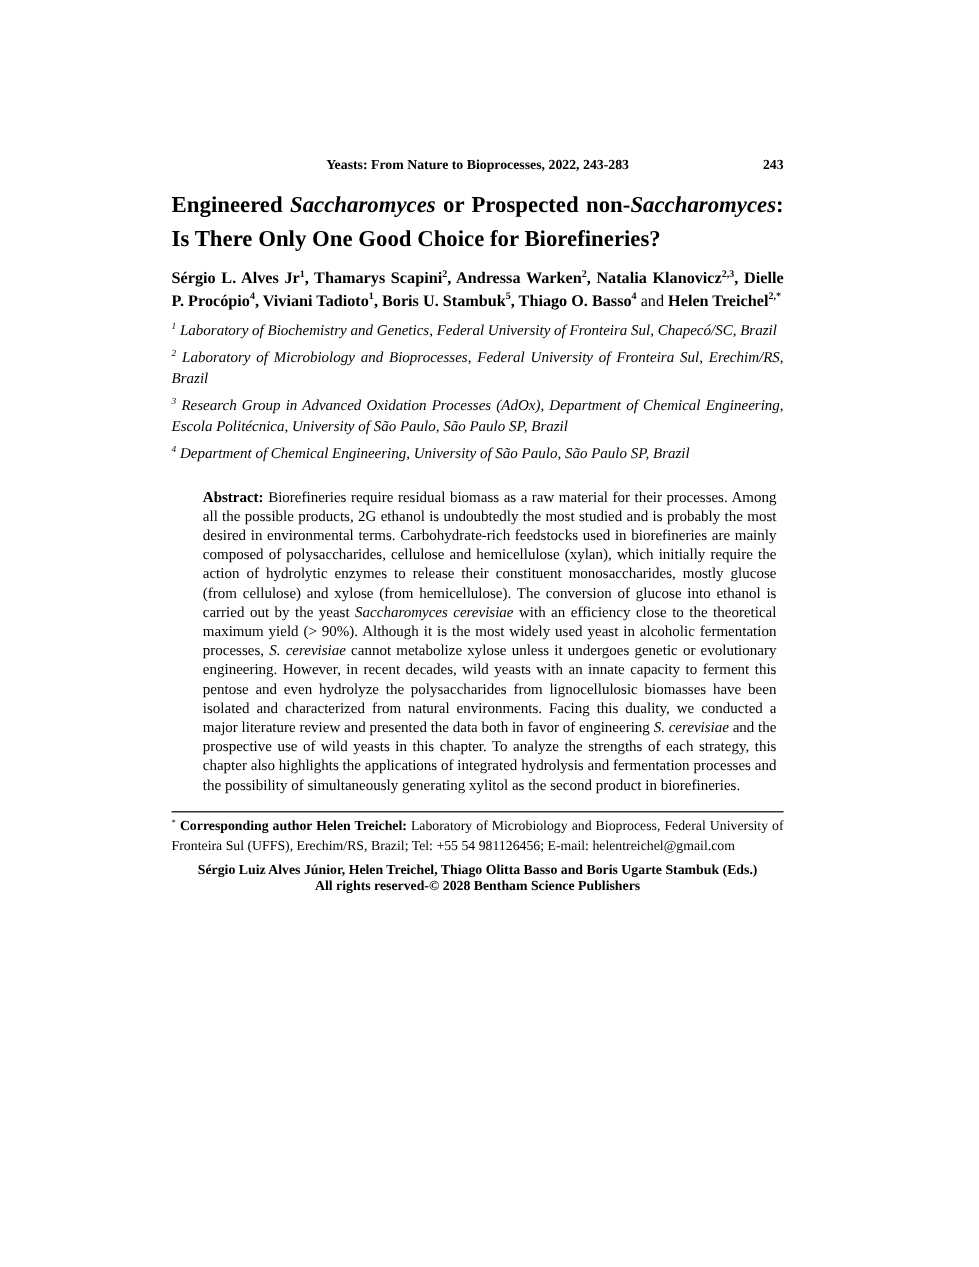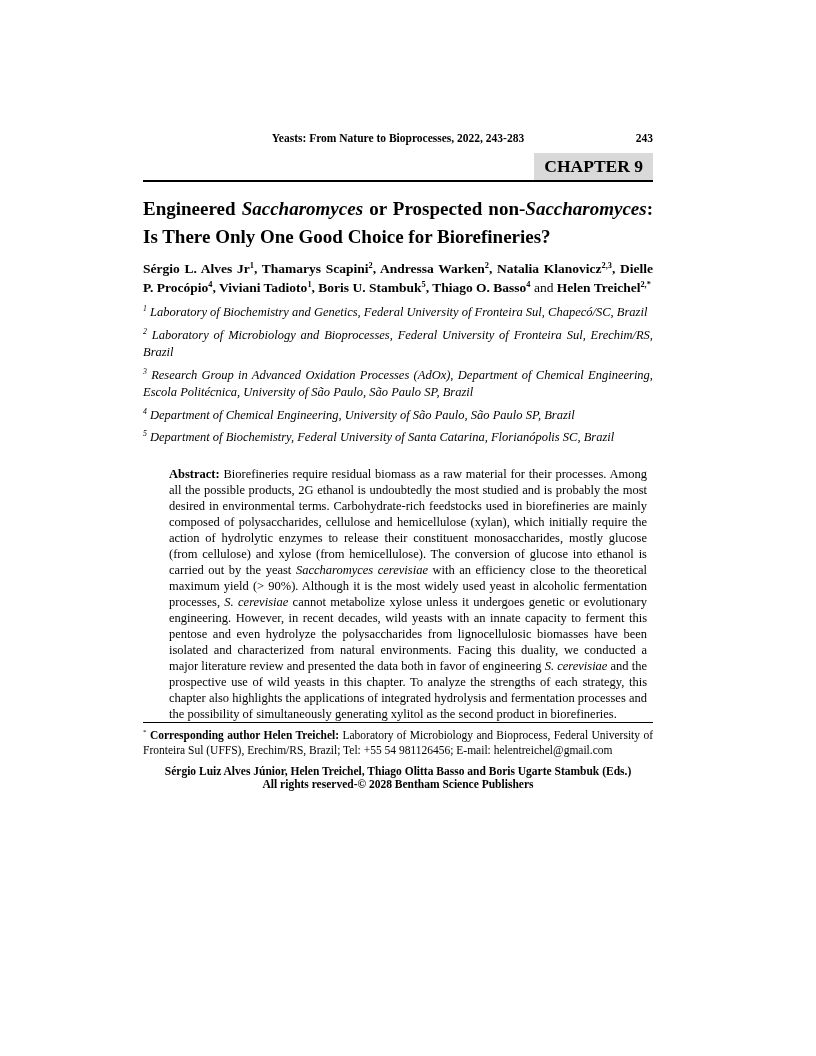--- a/index.html
+++ b/index.html
@@ -74,21 +74,21 @@
   
   .abstract {
     margin: 19px 6px 0 26px;
     font-size: 12.5px;
     line-height: 16px;
     text-align: justify;
   }
   .abstract .label { font-weight: bold; }
   
   .footnote {
-    margin-top: 0;
+    margin-top: 14px;
     border-top: 1.5px solid #000;
     padding-top: 5px;
     font-size: 11.5px;
     line-height: 15.5px;
     text-align: justify;
   }
   .footnote .lead { font-weight: bold; }
   
   .imprint {
     margin-top: 6px;
@@ -101,34 +101,30 @@
 </head>
 <body>
 
 <div class="page">
 
   <div class="running-head">
     <span><span class="rh-book">Yeasts: From Nature to Bioprocesses</span><span>, 2022, 243-283</span></span>
     <span class="rh-page">243</span>
   </div>
 
-  <div class="chapter-row">
-    <span class="chapter-badge" style="background-color: rgb(217, 217, 217);">CHAPTER 9</span>
-  </div>
 
   <h1 class="paper-title"><span>Engineered </span><span class="it">Saccharomyces</span><span> or Prospected non-</span><span class="it">Saccharomyces</span><span>: Is There Only One Good Choice for Biorefineries?</span></h1>
 
   <div class="authors"><span>Sérgio L. Alves Jr</span><sup>1</sup><span>, Thamarys Scapini</span><sup>2</sup><span>, Andressa Warken</span><sup>2</sup><span>, Natalia Klanovicz</span><sup>2,3</sup><span>, Dielle P. Procópio</span><sup>4</sup><span>, Viviani Tadioto</span><sup>1</sup><span>, Boris U. Stambuk</span><sup>5</sup><span>, Thiago O. Basso</span><sup>4</sup><span class="reg"> and </span><span>Helen Treichel</span><sup>2,*</sup></div>
 
   <div class="affiliations">
     <p class="aff"><sup>1</sup><span> Laboratory of Biochemistry and Genetics, Federal University of Fronteira Sul, Chapecó/SC, Brazil</span></p>
     <p class="aff"><sup>2</sup><span> Laboratory of Microbiology and Bioprocesses, Federal University of Fronteira Sul, Erechim/RS, Brazil</span></p>
     <p class="aff"><sup>3</sup><span> Research Group in Advanced Oxidation Processes (AdOx), Department of Chemical Engineering, Escola Politécnica, University of São Paulo, São Paulo SP, Brazil</span></p>
     <p class="aff"><sup>4</sup><span> Department of Chemical Engineering, University of São Paulo, São Paulo SP, Brazil</span></p>
-    <p class="aff"><sup>5</sup><span> Department of Biochemistry, Federal University of Santa Catarina, Florianópolis SC, Brazil</span></p>
   </div>
 
   <div class="abstract"><span class="label">Abstract:</span><span> Biorefineries require residual biomass as a raw material for their processes. Among all the possible products, 2G ethanol is undoubtedly the most studied and is probably the most desired in environmental terms. Carbohydrate-rich feedstocks used in biorefineries are mainly composed of polysaccharides, cellulose and hemicellulose (xylan), which initially require the action of hydrolytic enzymes to release their constituent monosaccharides, mostly glucose (from cellulose) and xylose (from hemicellulose). The conversion of glucose into ethanol is carried out by the yeast </span><span class="it">Saccharomyces cerevisiae</span><span> with an efficiency close to the theoretical maximum yield (&gt; 90%). Although it is the most widely used yeast in alcoholic fermentation processes, </span><span class="it">S. cerevisiae</span><span> cannot metabolize xylose unless it undergoes genetic or evolutionary engineering. However, in recent decades, wild yeasts with an innate capacity to ferment this pentose and even hydrolyze the polysaccharides from lignocellulosic biomasses have been isolated and characterized from natural environments. Facing this duality, we conducted a major literature review and presented the data both in favor of engineering </span><span class="it">S. cerevisiae</span><span> and the prospective use of wild yeasts in this chapter. To analyze the strengths of each strategy, this chapter also highlights the applications of integrated hydrolysis and fermentation processes and the possibility of simultaneously generating xylitol as the second product in biorefineries.</span></div>
 
   <div class="footnote"><sup>*</sup><span class="lead"> Corresponding author Helen Treichel:</span><span> Laboratory of Microbiology and Bioprocess, Federal University of Fronteira Sul (UFFS), Erechim/RS, Brazil; Tel: +55 54 981126456; E-mail: helentreichel@gmail.com</span></div>
 
   <div class="imprint">
     <div>Sérgio Luiz Alves Júnior, Helen Treichel, Thiago Olitta Basso and Boris Ugarte Stambuk (Eds.)</div>
     <div>All rights reserved-© 2028 Bentham Science Publishers</div>
   </div>

